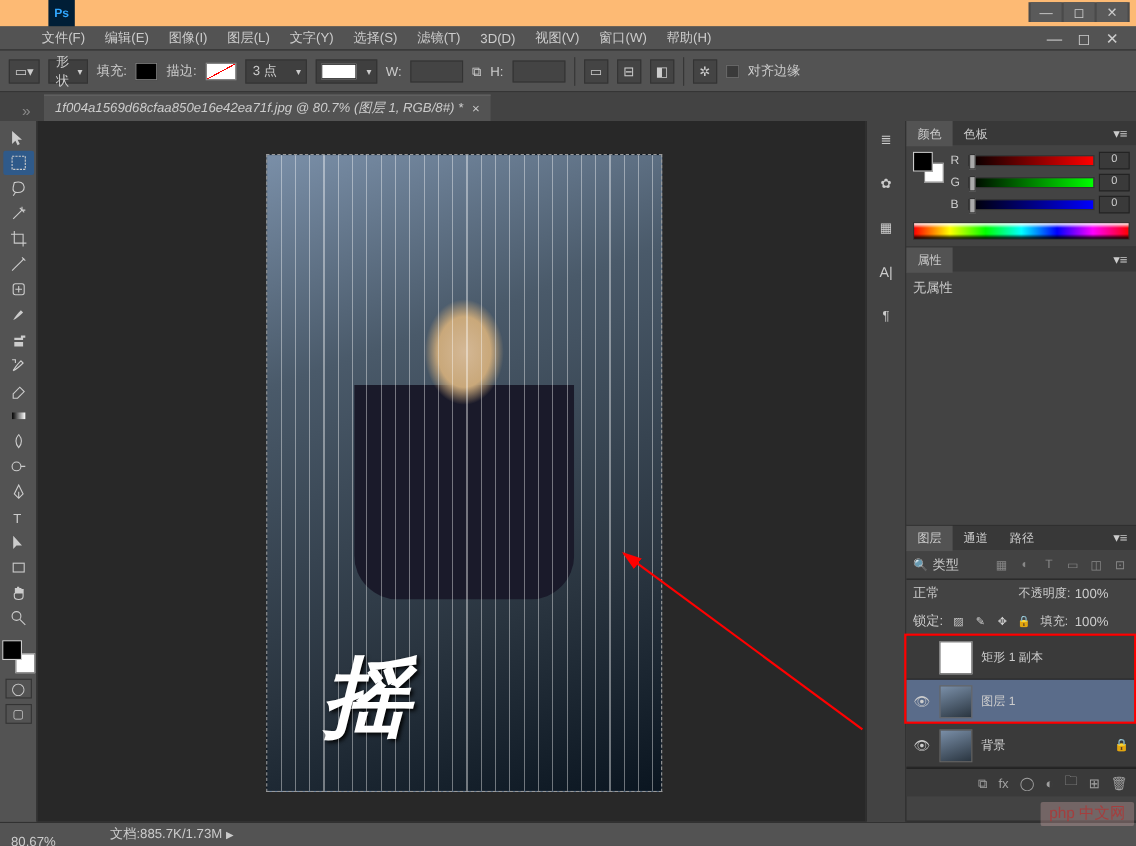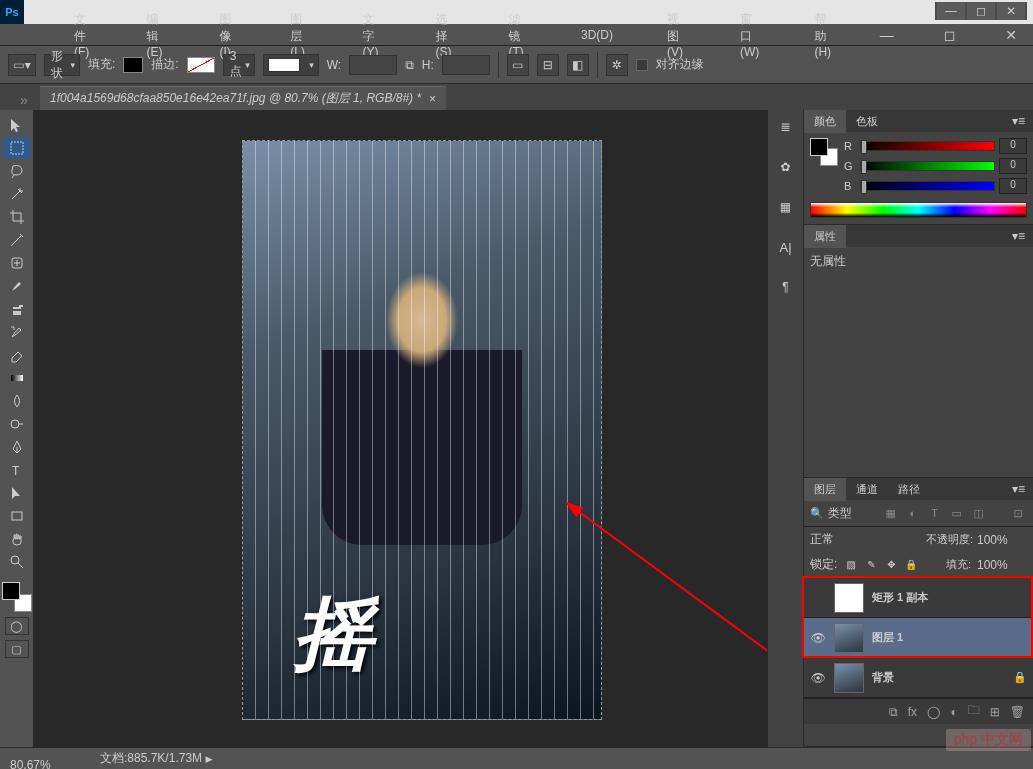--- a/index.html
+++ b/index.html
@@ -1,26 +1,26 @@
 <!DOCTYPE html>
 <html><head>
 <meta charset="utf-8">
 <style>
 * { margin: 0; padding: 0; box-sizing: border-box; font-family: "Microsoft YaHei", sans-serif; font-size: 12px; }
 body { background: #535353; color: #ccc; width: 1033px; height: 769px; overflow: hidden; position: relative; }
 
 
-.titlebar { height: 24px; background: #e5e5e5; display: flex; align-items: center; }
+.titlebar { height: 24px; background: #fdba74; display: flex; align-items: center; padding-left: 44px; }
 .titlebar .ps-logo { width: 24px; height: 24px; display: flex; align-items: center; justify-content: center; background: #001e36; color: #31a8ff; font-weight: bold; font-size: 11px; }
 .win-controls { margin-left: auto; display: flex; gap: 2px; background: #4a4a4a; padding: 0 2px; }
 .win-controls span { width: 28px; height: 18px; display: flex; align-items: center; justify-content: center; background: #5a5a5a; cursor: pointer; font-size: 12px; }
 
 
 .menubar { height: 22px; background: #535353; display: flex; align-items: center; padding-left: 30px; gap: 2px; border-bottom: 1px solid #222; }
-.menubar span { padding: 3px 8px; cursor: pointer; font-size: 12px; margin-left: 36px; }
+.menubar span { padding: 3px 8px; cursor: pointer; font-size: 12px; }
 .menubar-win-controls { margin-left: auto; display: flex; gap: 14px; padding-right: 16px; }
 .menubar-win-controls span { padding: 0; font-size: 14px; cursor: pointer; }
 
 
 .optionsbar { height: 38px; background: #535353; display: flex; align-items: center; padding: 0 8px; gap: 8px; border-bottom: 1px solid #2a2a2a; }
 .optionsbar .tool-preset { width: 28px; height: 22px; border: 1px solid #333; background: #444; display: flex; align-items: center; justify-content: center; position: relative; }
 .optionsbar .dropdown { height: 22px; border: 1px solid #333; background: #3f3f3f; display: flex; align-items: center; padding: 0 18px 0 6px; position: relative; font-size: 12px; }
 .optionsbar .dropdown::after { content: '▾'; position: absolute; right: 4px; font-size: 9px; }
 .optionsbar .label { font-size: 12px; }
 .optionsbar .swatch { width: 20px; height: 16px; background: #000; border: 1px solid #888; }
@@ -55,21 +55,21 @@
 .canvas-img { position: absolute; left: 208px; top: 30px; width: 360px; height: 580px; background: linear-gradient(160deg, #7a8fa8 0%, #4a5a6a 30%, #2a3540 70%, #0a1520 100%); border: 1px dashed #999; }
 .canvas-img .stripes { position: absolute; inset: 0; background-image: repeating-linear-gradient(90deg, transparent 0 12px, rgba(255,255,255,0.4) 12px 13px); pointer-events: none; }
 .canvas-img .figure { position: absolute; left: 50%; top: 18%; transform: translateX(-50%); width: 200px; height: 300px; background: radial-gradient(ellipse 60px 80px at 50% 25%, #d4b896 0%, #c9a87a 40%, transparent 60%), linear-gradient(180deg, transparent 0 35%, #1a1a2a 35% 100%); border-radius: 100px 100px 40px 40px; }
 .canvas-img .calligraphy { position: absolute; bottom: 30px; left: 50px; font-size: 80px; color: #fff; font-weight: bold; font-style: italic; text-shadow: 2px 2px 4px #000; font-family: cursive; }
 
 
 .right-collapsed { width: 36px; background: #434343; display: flex; flex-direction: column; align-items: center; padding-top: 6px; gap: 18px; border-left: 1px solid #2a2a2a; }
 .right-collapsed .cbtn { width: 26px; height: 22px; display: flex; align-items: center; justify-content: center; cursor: pointer; }
 
 
-.right-panels { width: 230px; background: #434343; display: flex; flex-direction: column; border-left: 1px solid #2a2a2a; }
+.right-panels { width: 210px; background: #434343; display: flex; flex-direction: column; border-left: 1px solid #2a2a2a; }
 .panel { border-bottom: 1px solid #2a2a2a; }
 .panel-tabs { height: 22px; display: flex; align-items: center; background: #383838; }
 .panel-tabs .ptab { padding: 4px 10px; font-size: 11px; cursor: pointer; }
 .panel-tabs .ptab.active { background: #535353; }
 .panel-tabs .menu { margin-left: auto; padding: 0 8px; cursor: pointer; }
 .panel-body { padding: 6px; background: #434343; }
 
 
 .color-swatches-panel { display: flex; align-items: start; gap: 6px; }
 .color-swatches-panel .fg-bg { position: relative; width: 28px; height: 28px; }
@@ -100,21 +100,21 @@
 .layers-lock .lock-icons span { width: 16px; height: 14px; display: flex; align-items: center; justify-content: center; font-size: 10px; cursor: pointer; }
 .layers-lock .fill-lbl { margin-left: auto; font-size: 11px; }
 
 .layer-list { background: #3a3a3a; }
 .layer-row { display: flex; align-items: center; height: 40px; border-bottom: 1px solid #222; padding: 0 6px; gap: 8px; }
 .layer-row.sel { background: #5a6c8a; }
 .layer-row .vis { width: 16px; display: flex; justify-content: center; cursor: pointer; }
 .layer-row .thumb { width: 30px; height: 30px; border: 1px solid #666; background: #888; flex-shrink: 0; }
 .layer-row .thumb.white { background: #fff; }
 .layer-row .thumb.img { background: linear-gradient(160deg, #7a8fa8, #2a3540); }
-.layer-row .name { font-size: 11px; font-weight: bold; }
+.layer-row .name { font-size: 11px; }
 .layer-row .locked { margin-left: auto; font-size: 11px; }
 .highlight-box { position: absolute; border: 2px solid red; pointer-events: none; }
 .arrow-line { position: absolute; pointer-events: none; }
 
 .layers-footer { height: 26px; border-top: 1px solid #222; display: flex; align-items: center; justify-content: flex-end; gap: 10px; padding: 0 8px; background: #3a3a3a; }
 .layers-footer span { font-size: 12px; cursor: pointer; opacity: 0.7; }
 
 
 .statusbar { height: 22px; background: #535353; border-top: 1px solid #2a2a2a; display: flex; align-items: center; padding: 0 10px; gap: 20px; font-size: 11px; }
 .statusbar .zoom { width: 70px; margin-top: 12px; }
@@ -148,21 +148,21 @@
   </div>
 </div>
 
 <div class="optionsbar">
   <div class="tool-preset">▭▾</div>
   <div class="dropdown" style="width:36px">形状</div>
   <span class="label">填充:</span>
   <div class="swatch"></div>
   <span class="label">描边:</span>
   <div class="stroke-swatch"></div>
-  <div class="dropdown" style="width:32px">3 点</div>
+  <div class="dropdown" style="width:56px">3 点</div>
   <div class="dropdown" style="width:56px;padding:2px 18px 2px 4px">
       <div class="stroke-style"></div>
     </div>
   <span class="label">W:</span>
   <input class="numfield" style="">
   <span>⧉</span>
   <span class="label">H:</span>
   <input class="numfield" style="">
   <div class="sep"></div>
   <div class="icon-btn">▭</div>

